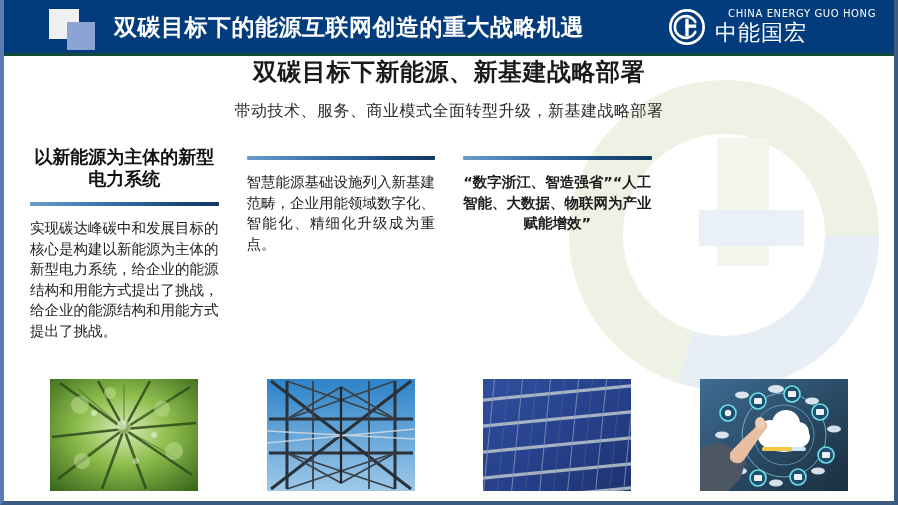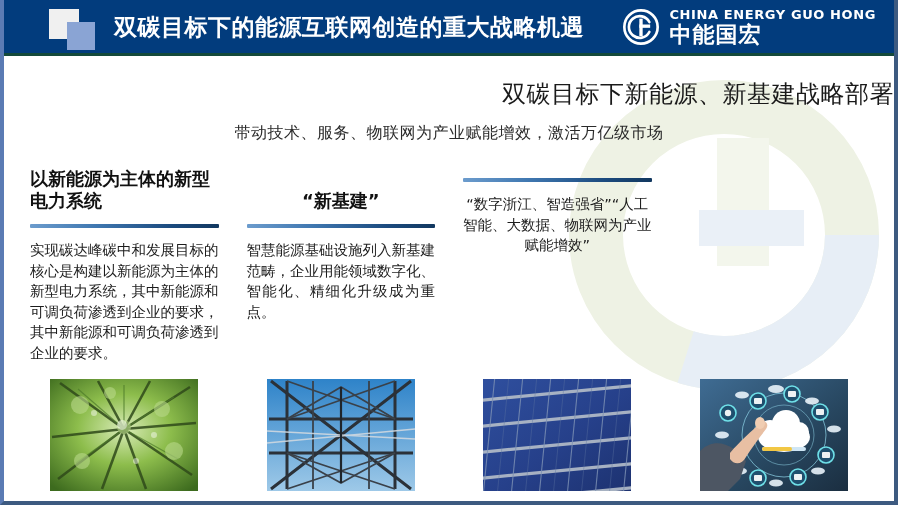--- a/index.html
+++ b/index.html
@@ -58,41 +58,41 @@
   }
   .logo {
     position: absolute; right: 18px; top: 50%;
     transform: translateY(-50%);
     display: flex; align-items: center; gap: 8px;
   }
   .logo-mark { width: 40px; height: 40px; flex: none; }
   .logo-text { display: flex; flex-direction: column; line-height: 1; }
   .logo-en {
     color: #ffffff;
-    font-size: 13px;
+    font-size: 10px;
     letter-spacing: 0.6px;
-    font-weight: bold;
+    font-weight: normal;
     margin-bottom: 3px;
     white-space: nowrap;
+    margin-left: 13px;
   }
   .logo-cn {
     color: #ffffff;
     font-size: 22px;
-    font-weight: bold;
+    font-weight: normal;
     letter-spacing: 1px;
     white-space: nowrap;
   }
 
   
   .main-title {
     position: relative; z-index: 2;
-    text-align: right;
-    margin-top: 22px;
+    text-align: center;
     font-size: 24px;
-    font-weight: normal;
+    font-weight: bold;
     color: #1a1a1a;
     letter-spacing: 0.5px;
   }
   .sub-title {
     position: relative; z-index: 2;
     text-align: center;
     margin-top: 13px;
     font-size: 16px;
     color: #2b2b2b;
     letter-spacing: 0.5px;
@@ -101,21 +101,21 @@
   
   .columns {
     position: relative; z-index: 2;
     display: flex;
     margin-top: 22px;
     padding: 0 12px;
   }
   .col { width: 25%; padding: 0 14px; }
 
   .col-head {
-    text-align: left;
+    text-align: center;
     font-size: 18px;
     font-weight: bold;
     color: #111111;
     line-height: 1.22;
     min-height: 46px;
     display: flex;
     align-items: flex-end;
     justify-content: center;
   }
   .col-rule {
@@ -124,21 +124,21 @@
     border-radius: 1px;
     background: linear-gradient(to right, #6c9ccd 0%, #3f77b0 35%, #1b4a7e 75%, #12385f 100%);
   }
   .col-body {
     margin-top: 12px;
     font-size: 14.5px;
     line-height: 1.42;
     color: #1c1c1c;
     text-align: justify;
   }
-  .col-body.centered { text-align: center; }
+  .col-body.centered { text-align: center; font-weight: bold; }
 
   
   .photos {
     position: absolute;
     left: 0; right: 0; bottom: 10px;
     height: 126px;
     z-index: 2;
     display: flex;
     padding: 0 12px;
   }
@@ -177,33 +177,32 @@
         <rect x="22" y="21" width="13" height="4" fill="#ffffff"></rect>
       </svg>
       <span class="logo-text">
         <span class="logo-en">CHINA ENERGY GUO HONG</span>
         <span class="logo-cn">中能国宏</span>
       </span>
     </div>
   </div>
 
   <div class="main-title">双碳目标下新能源、新基建战略部署</div>
-  <div class="sub-title">带动技术、服务、物联网为产业赋能增效，激活万亿级市场</div>
+  <div class="sub-title">带动技术、服务、商业模式全面转型升级，新基建战略部署</div>
 
   <div class="columns">
 
 
     <div class="col">
       <div class="col-head">以新能源为主体的新型电力系统</div>
       <div class="col-rule"></div>
-      <div class="col-body">实现碳达峰碳中和发展目标的核心是构建以新能源为主体的新型电力系统，其中新能源和可调负荷渗透到企业的要求，其中新能源和可调负荷渗透到企业的要求。</div>
+      <div class="col-body">实现碳达峰碳中和发展目标的核心是构建以新能源为主体的新型电力系统，给企业的能源结构和用能方式提出了挑战，给企业的能源结构和用能方式提出了挑战。</div>
     </div>
 
     <div class="col">
-      <div class="col-head">“新基建”</div>
       <div class="col-rule"></div>
       <div class="col-body">智慧能源基础设施列入新基建范畴，企业用能领域数字化、智能化、精细化升级成为重点。</div>
     </div>
 
     <div class="col">
       <div class="col-rule"></div>
       <div class="col-body centered">“数字浙江、智造强省”“人工智能、大数据、物联网为产业赋能增效”</div>
     </div>
   </div>
 

